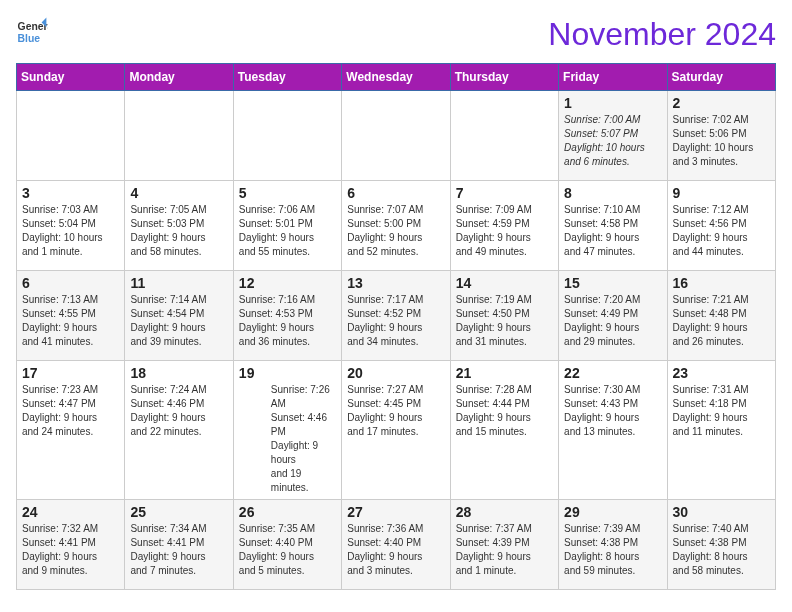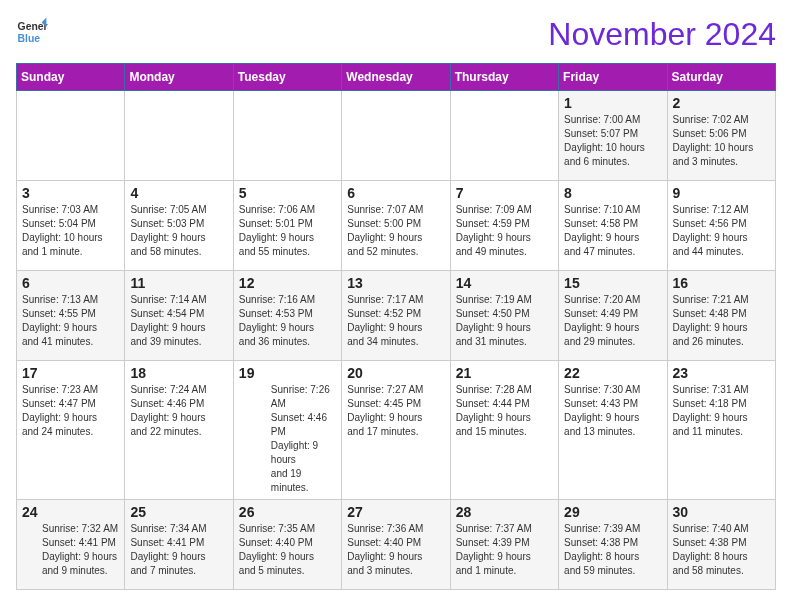--- a/index.html
+++ b/index.html
@@ -109,21 +109,21 @@
   </thead>
   <tbody id="calendar-body">
       <tr>
         <td class="empty-cell"></td>
         <td class="empty-cell"></td>
         <td class="empty-cell"></td>
         <td class="empty-cell"></td>
         <td class="empty-cell"></td>
         <td>
           <span class="day-number">1</span>
-          <div class="day-info" style="white-space: pre-line;">Sunrise: 7:00 AM
+          <div class="day-info" style="white-space: pre-line; font-style: italic;">Sunrise: 7:00 AM
 Sunset: 5:07 PM
 Daylight: 10 hours
 and 6 minutes.</div>
         </td>
         <td>
           <span class="day-number">2</span>
           <div class="day-info" style="white-space: pre-line;">Sunrise: 7:02 AM
 Sunset: 5:06 PM
 Daylight: 10 hours
 and 3 minutes.</div>
@@ -278,21 +278,21 @@
           <span class="day-number">23</span>
           <div class="day-info" style="white-space: pre-line;">Sunrise: 7:31 AM
 Sunset: 4:18 PM
 Daylight: 9 hours
 and 11 minutes.</div>
         </td>
       </tr>
       <tr>
         <td>
           <span class="day-number">24</span>
-          <div class="day-info" style="white-space: pre-line; margin-left: 20px;">Sunrise: 7:32 AM
+          <div class="day-info" style="white-space: pre-line;">Sunrise: 7:32 AM
 Sunset: 4:41 PM
 Daylight: 9 hours
 and 9 minutes.</div>
         </td>
         <td>
           <span class="day-number">25</span>
           <div class="day-info" style="white-space: pre-line;">Sunrise: 7:34 AM
 Sunset: 4:41 PM
 Daylight: 9 hours
 and 7 minutes.</div>

